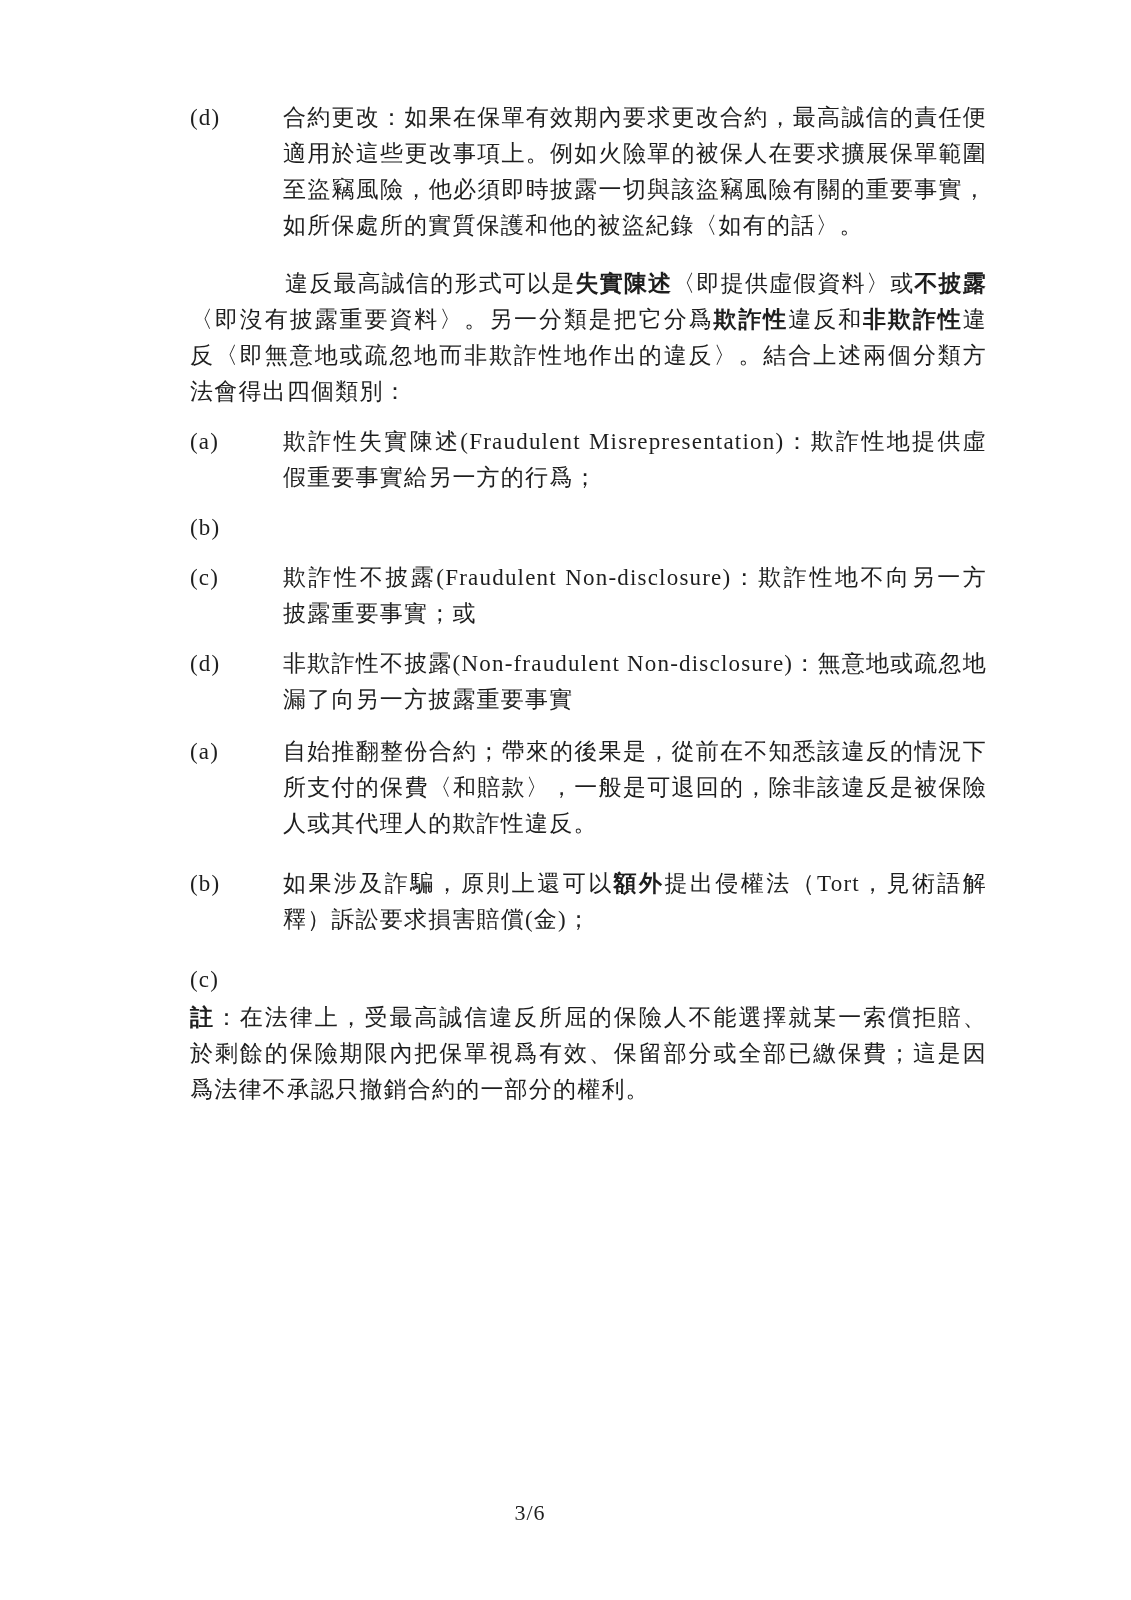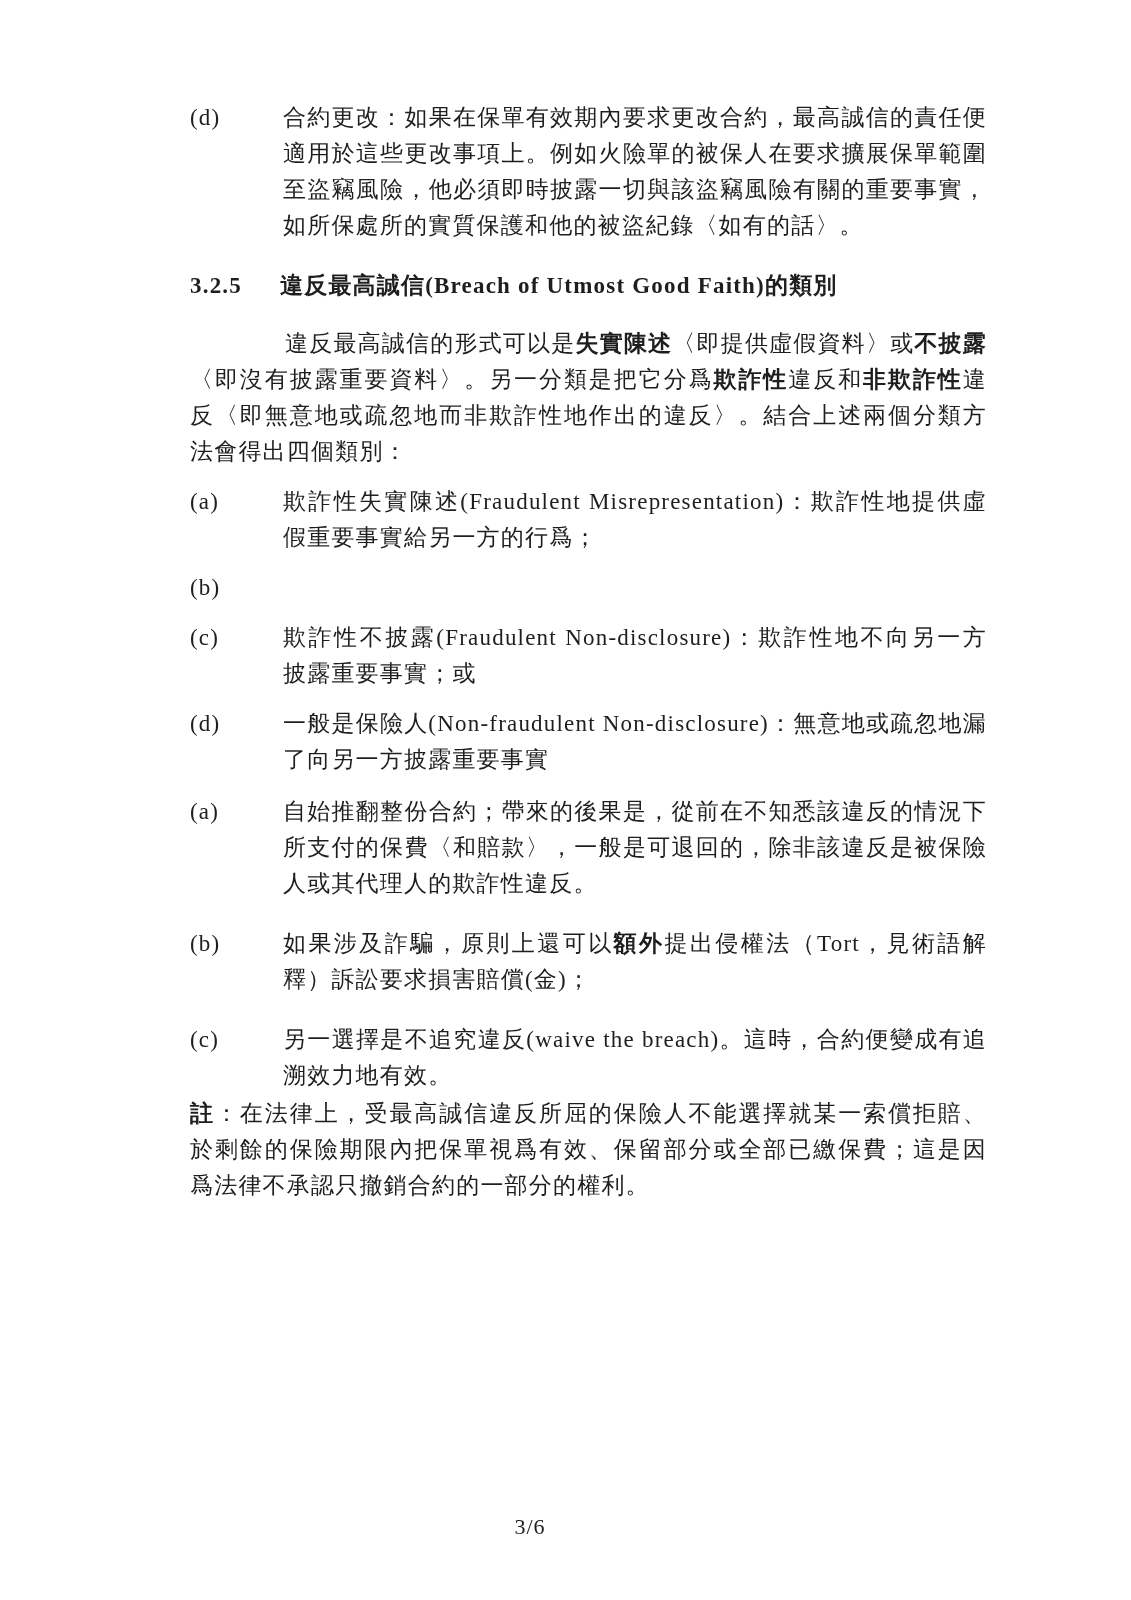--- a/index.html
+++ b/index.html
@@ -38,75 +38,70 @@
   .mt24 { margin-top: 24px; }
   .heading { display: flex; font-weight: bold; margin-top: 24px; }
   .heading .h-num { flex: 0 0 90px; }
   .heading-326 { margin-left: 14px; }
   .heading-326 .h-num { flex-basis: 80px; }
   .note { margin-top: 2px; }
   .b { font-weight: bold; }
   .footer {
     position: absolute;
     left: 0;
-    bottom: 60px;
+    bottom: 74px;
     width: 1060px;
     text-align: center;
     font-size: 22px;
     letter-spacing: 1px;
     color: #1e1e1e;
   }
 </style>
 </head>
 <body>
 
 <div class="page">
   <div class="content">
 
     <div class="item mt0">
       <span class="item-label">(d)</span>
       <span class="item-body"><span>合約更改：如果在保單有效期內要求更改合約，最高誠信的責任便適用於這些更改事項上。例如火險單的被保人在要求擴展保單範圍至盜竊風險，他必須即時披露一切與該盜竊風險有關的重要事實，如所保處所的實質保護和他的被盜紀錄〈如有的話〉。</span></span>
     </div>
 
-    <div class="heading heading-325">
-      <span class="h-num">3.2.5</span>
-      <span class="h-title">違反最高誠信(Breach of Utmost Good Faith)的類別</span>
-    </div>
 
     <p class="para para-indent intro-325"><span>違反最高誠信的形式可以是</span><span class="b">失實陳述</span><span>〈即提供虛假資料〉或</span><span class="b">不披露</span><span>〈即沒有披露重要資料〉。另一分類是把它分爲</span><span class="b">欺詐性</span><span>違反和</span><span class="b">非欺詐性</span><span>違反〈即無意地或疏忽地而非欺詐性地作出的違反〉。結合上述兩個分類方法會得出四個類別：</span></p>
 
     <div class="item mt14">
       <span class="item-label">(a)</span>
       <span class="item-body"><span>欺詐性失實陳述(Fraudulent Misrepresentation)：欺詐性地提供虛假重要事實給另一方的行爲；</span></span>
     </div>
     <div class="item mt14">
       <span class="item-label">(b)</span>
     </div>
     <div class="item mt14">
       <span class="item-label">(c)</span>
       <span class="item-body"><span>欺詐性不披露(Fraudulent Non-disclosure)：欺詐性地不向另一方披露重要事實；或</span></span>
     </div>
     <div class="item mt14">
       <span class="item-label">(d)</span>
-      <span class="item-body"><span>一般是保險人(Non-fraudulent Non-disclosure)：無意地或疏忽地漏了向另一方披露重要事實</span></span>
+      <span class="item-body"><span>非欺詐性不披露(Non-fraudulent Non-disclosure)：無意地或疏忽地漏了向另一方披露重要事實</span></span>
     </div>
 
 
 
     <div class="item mt16">
       <span class="item-label">(a)</span>
       <span class="item-body"><span>自始推翻整份合約；帶來的後果是，從前在不知悉該違反的情況下所支付的保費〈和賠款〉，一般是可退回的，除非該違反是被保險人或其代理人的欺詐性違反。</span></span>
     </div>
     <div class="item mt24">
       <span class="item-label">(b)</span>
       <span class="item-body"><span>如果涉及詐騙，原則上還可以</span><span class="b">額外</span><span>提出侵權法（Tort，見術語解釋）訴訟要求損害賠償(金)；</span></span>
     </div>
     <div class="item mt24">
       <span class="item-label">(c)</span>
-      <span class="item-body"><span>另一選擇是不追究違反(waive the breach)。這時，合約便變成有追溯效力地有效。</span></span>
     </div>
 
     <p class="para note"><span class="b">註</span><span>：在法律上，受最高誠信違反所屈的保險人不能選擇就某一索償拒賠、於剩餘的保險期限內把保單視爲有效、保留部分或全部已繳保費；這是因爲法律不承認只撤銷合約的一部分的權利。</span></p>
 
   </div>
 
   <div class="footer">3/6</div>
 </div>
 
 </body></html>

